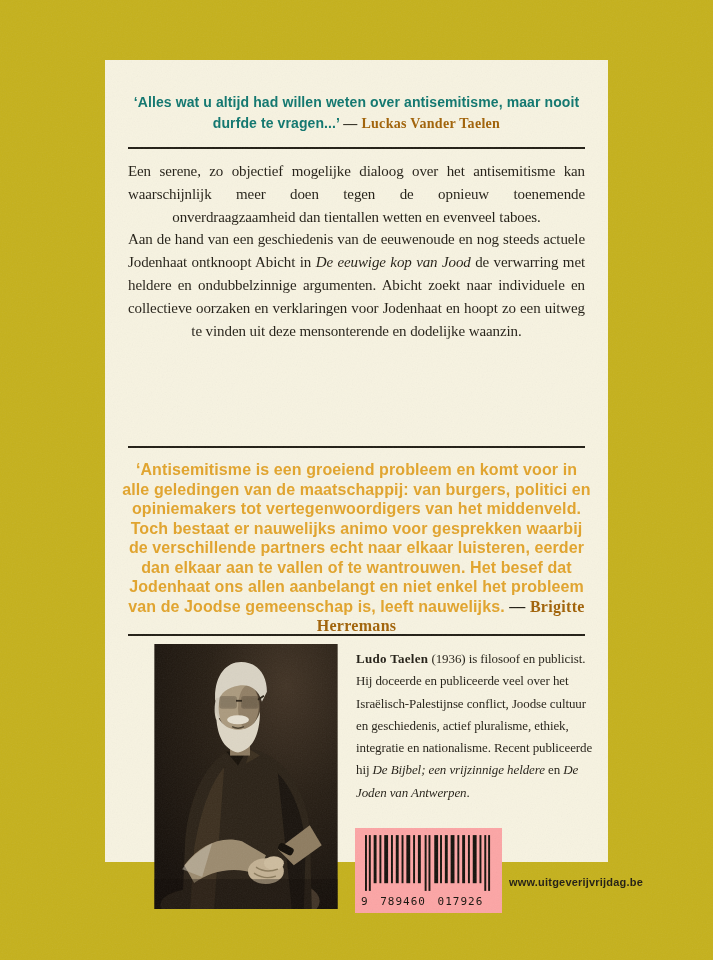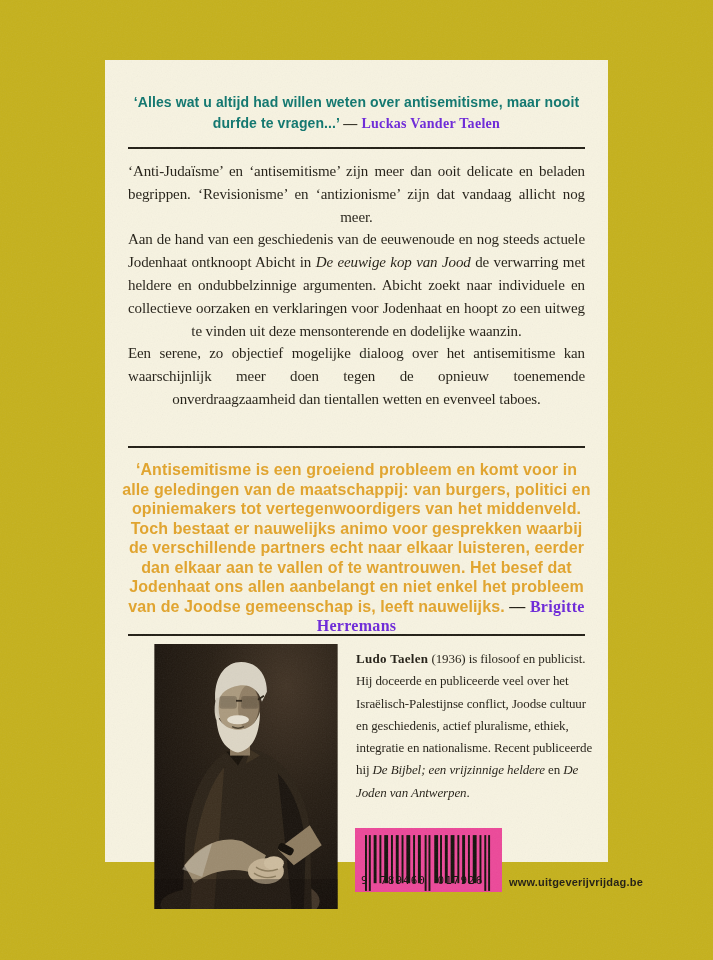--- a/index.html
+++ b/index.html
@@ -25,42 +25,42 @@
   .rule-2{top:386px;}
   .rule-3{top:574px;}
   .quote{
     position:absolute;text-align:center;
     font-family:"Liberation Sans", sans-serif;
     font-weight:bold;
   }
   .quote-top{top:32px;left:20px;width:463px;font-size:14px;line-height:21px;letter-spacing:.1px;}
   .quote-mid{top:400px;left:16px;width:471px;font-size:16px;line-height:19.5px;letter-spacing:.1px;}
   .q-dash{color:#221e15;font-family:"Liberation Serif", serif;}
-  .q-attr{color:#6d28d9;font-family:"Liberation Serif", serif;font-weight:bold;letter-spacing:.3px;}
+  .q-attr{color:#a16207;font-family:"Liberation Serif", serif;font-weight:bold;letter-spacing:.3px;}
   .body-text{
     position:absolute;top:100px;left:23px;width:457px;height:284px;
     font-size:15px;line-height:22.8px;color:#221e15;
     letter-spacing:-0.1px;
   }
   .body-text p{
     margin:0;text-align:justify;text-align-last:center;
   }
   .bio{
     position:absolute;left:356px;top:648px;width:240px;z-index:3;
     font-size:13px;line-height:22.3px;color:#221e15;letter-spacing:-0.1px;
     text-align:left;
   }
   .bio-name{font-weight:bold;letter-spacing:.3px;}
   .photo{
     position:absolute;left:154px;top:644px;width:184px;height:265px;z-index:3;
   }
   .photo svg{display:block;}
   .barcode{
-    position:absolute;left:355px;top:828px;width:147px;height:64px;
-    background:#ec4899;z-index:4;
+    position:absolute;left:355px;top:828px;width:147px;height:85px;
+    background:#fca5a5;z-index:4;
   }
   .barcode .bars{position:absolute;left:10px;top:6px;}
   .barcode .digits{
     position:absolute;left:6px;bottom:5px;width:135px;
     font-family:"DejaVu Sans Mono", monospace;
     font-size:11px;color:#15120c;letter-spacing:1px;word-spacing:4px;
     white-space:nowrap;
   }
   .website{
     position:absolute;left:509px;top:876px;width:160px;z-index:4;
@@ -79,23 +79,22 @@
 
     <div class="quote quote-top">
       <span style="color:#0f766e;">‘Alles wat u altijd had willen weten over antisemitisme, maar nooit durfde te vragen...’</span>
       <span class="q-dash">—</span>
       <span class="q-attr">Luckas Vander Taelen</span>
     </div>
 
     <div class="rule rule-1"></div>
 
     <div class="body-text">
-      <p><span>‘Anti-Judaïsme’ en ‘antisemitisme’ zijn meer dan ooit delicate en beladen begrippen. ‘Revisionisme’ en ‘antizionisme’ zijn dat vandaag allicht nog meer.</span></p>
+      <p><span>Een serene, zo objectief mogelijke dialoog over het antisemitisme kan waarschijnlijk meer doen tegen de opnieuw toenemende onverdraagzaamheid dan tientallen wetten en evenveel taboes.</span></p>
       <p><span>Aan de hand van een geschiedenis van de eeuwenoude en nog steeds actuele Jodenhaat ontknoopt Abicht in </span><i>De eeuwige kop van Jood</i><span> de verwarring met heldere en ondubbelzinnige argumenten. Abicht zoekt naar individuele en collectieve oorzaken en verklaringen voor Jodenhaat en hoopt zo een uitweg te vinden uit deze mensonterende en dodelijke waanzin.</span></p>
-      <p><span>Een serene, zo objectief mogelijke dialoog over het antisemitisme kan waarschijnlijk meer doen tegen de opnieuw toenemende onverdraagzaamheid dan tientallen wetten en evenveel taboes.</span></p>
     </div>
 
     <div class="rule rule-2"></div>
 
     <div class="quote quote-mid">
       <span style="color:#e2a42c;">‘Antisemitisme is een groeiend probleem en komt voor in alle geledingen van de maatschappij: van burgers, politici en opiniemakers tot vertegenwoordigers van het middenveld. Toch bestaat er nauwelijks animo voor gesprekken waarbij de verschillende partners echt naar elkaar luisteren, eerder dan elkaar aan te vallen of te wantrouwen. Het besef dat Jodenhaat ons allen aanbelangt en niet enkel het probleem van de Joodse gemeenschap is, leeft nauwelijks.</span>
       <span class="q-dash">—</span>
       <span class="q-attr">Brigitte Herremans</span>
     </div>
 

